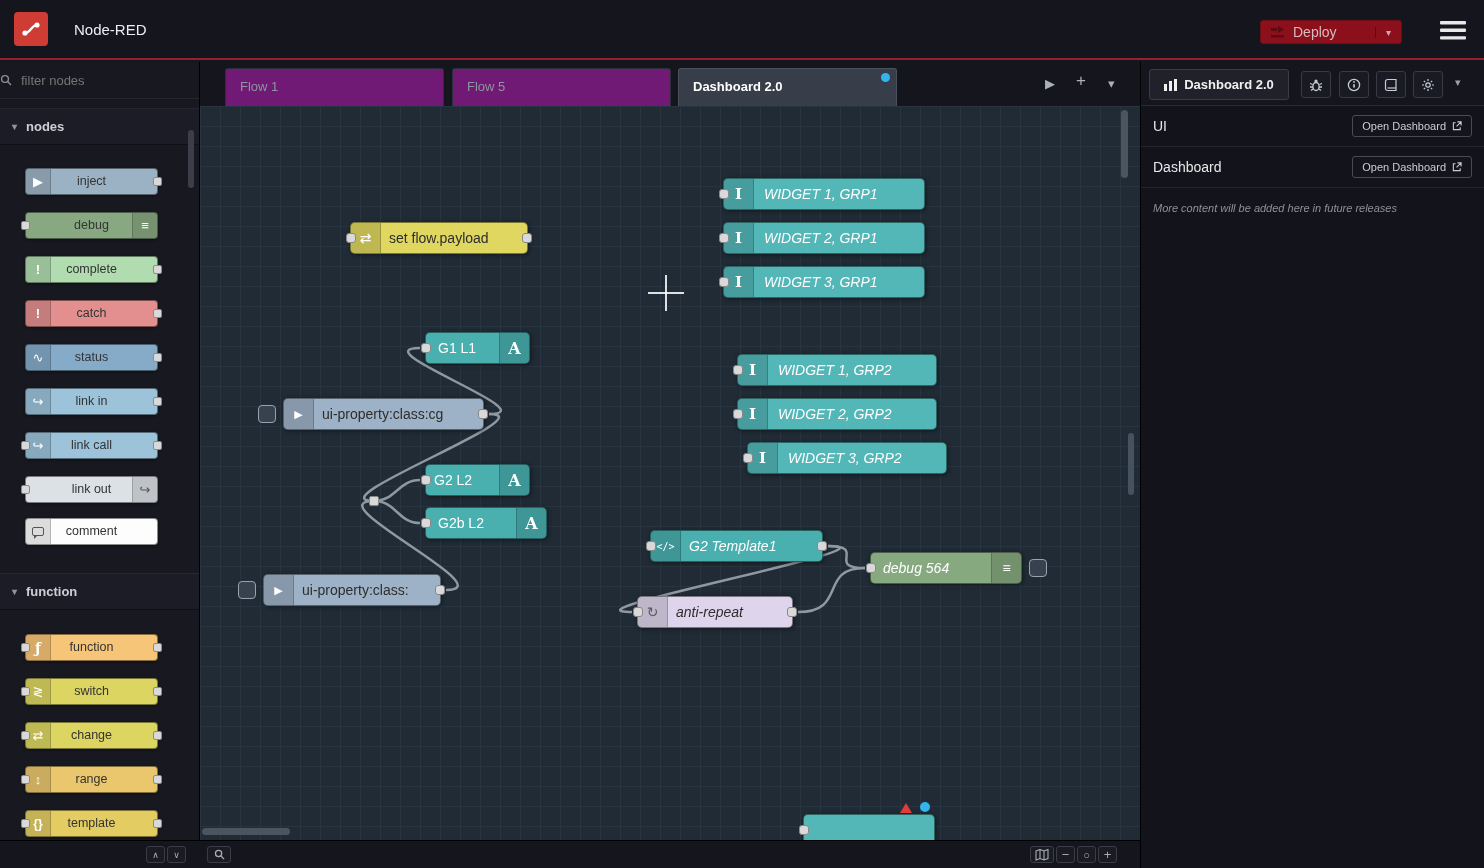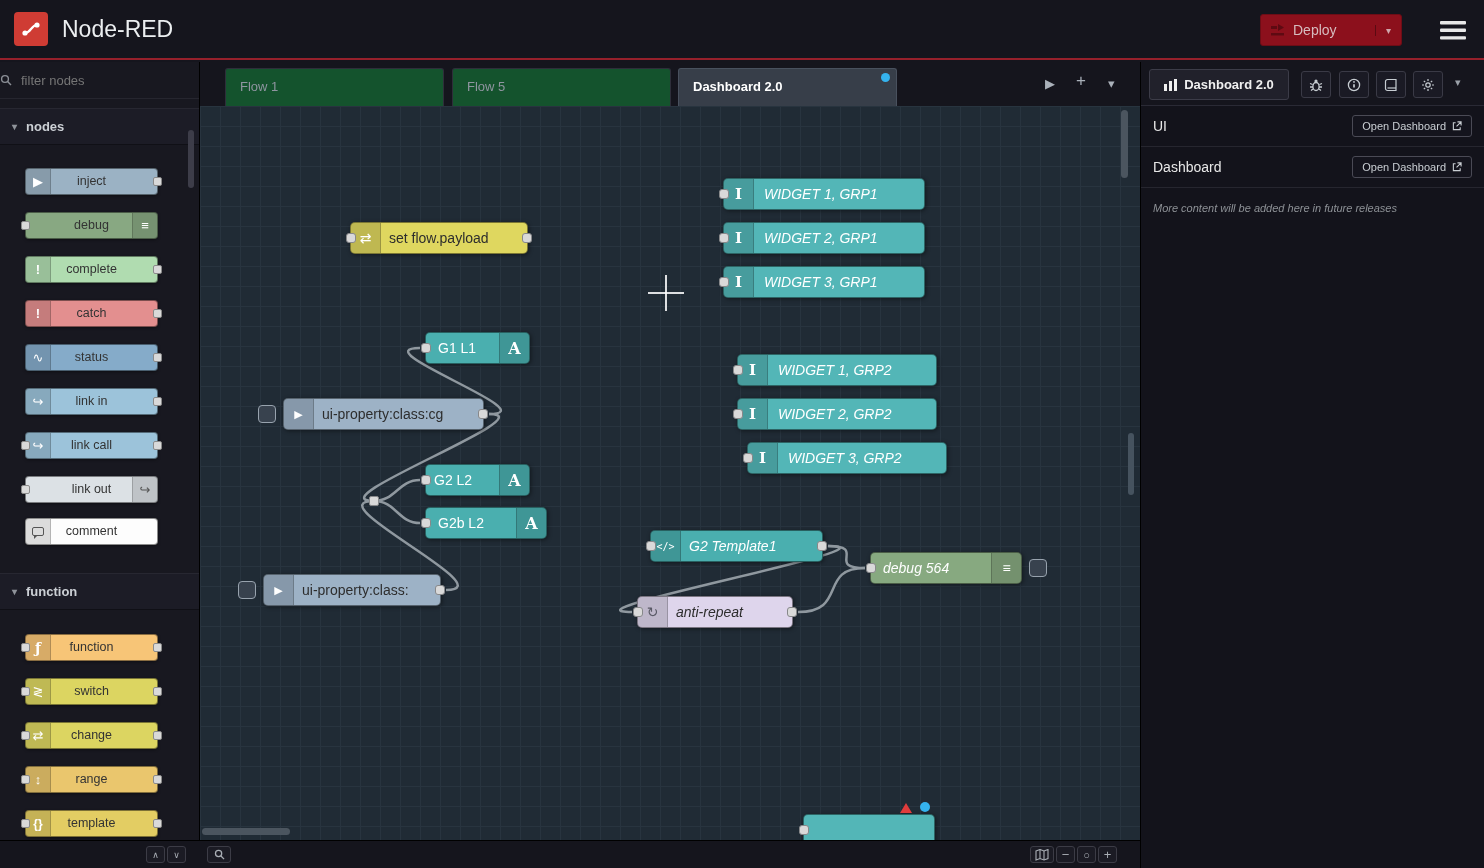--- a/index.html
+++ b/index.html
@@ -2,22 +2,22 @@
 <html><head>
 <meta charset="utf-8">
 <style>
   *{box-sizing:border-box}
   body{margin:0;background:#0d0d12}
   #app{position:relative;width:1484px;height:868px;overflow:hidden;background:#15151d;font-family:"Liberation Sans",sans-serif;color:#ddd}
 
   
   #header{position:absolute;left:0;top:0;width:100%;height:60px;background:#15151d;border-bottom:2px solid #96202b;display:flex;align-items:center}
   #logo{width:34px;height:34px;margin-left:14px;border-radius:4px;background:#cf3c34;display:flex;align-items:center;justify-content:center}
-  #apptitle{margin-left:14px;font-size:23px;color:#eceff1}
-  #deploy{position:absolute;right:82px;top:14px;height:32px;width:142px;background:#8C101C;border:1px solid #6d0d16;border-radius:3px;display:flex;align-items:center;color:#d6bcbf;cursor:pointer}
+  #apptitle{margin-left:26px;font-size:15px;color:#eceff1}
+  #deploy{position:absolute;right:82px;top:20px;height:24px;width:142px;background:#8C101C;border:1px solid #6d0d16;border-radius:3px;display:flex;align-items:center;color:#d6bcbf;cursor:pointer}
   #deploy .dlabel{flex:1;font-size:14px;padding-left:8px}
   #deploy .dcaret{width:26px;text-align:center;border-left:1px solid rgba(0,0,0,.35);font-size:10px;color:#cfa6ab}
   #hamburger{position:absolute;right:18px;top:21px;color:#e8e8e8;cursor:pointer}
 
   
   #palette{position:absolute;left:0;top:62px;width:200px;height:778px;background:#181820;border-right:1px solid #000;overflow:hidden}
   #pal-search{height:37px;border-bottom:1px solid #26262f;display:flex;align-items:center;gap:7px;color:#8b8f96}
   #pal-search input{background:transparent;border:none;outline:none;color:#aeb2b8;font-size:13px;width:150px;font-family:"Liberation Sans",sans-serif}
   .pcat{position:absolute;left:0;right:0;height:37px;background:#1c1c26;border-top:1px solid #272731;border-bottom:1px solid #101016;display:flex;align-items:center;gap:9px;padding-left:12px;font-weight:bold;font-size:13px;color:#ccd0d5}
   .caret{font-size:10px;color:#8f939a}
@@ -26,21 +26,21 @@
   .picon{position:absolute;top:0;bottom:0;width:25px;background:rgba(0,0,0,.13);display:flex;align-items:center;justify-content:center;color:#fff;font-size:13px}
   .picon.pl{left:0;border-right:1px solid rgba(0,0,0,.18);border-radius:3px 0 0 3px}
   .picon.pr{right:0;border-left:1px solid rgba(0,0,0,.18);border-radius:0 3px 3px 0}
   .pport{position:absolute;width:9px;height:9px;background:#d9d9d9;border:1px solid #8a8a8a;border-radius:2px;top:8px}
   .pport.in{left:-5px}.pport.out{right:-5px}
   .bubble{width:12px;height:9px;border:1.5px solid #555;border-radius:2px;position:relative}
   .bubble:after{content:"";position:absolute;left:1px;bottom:-4px;width:0;height:0;border-top:4px solid #555;border-right:4px solid transparent}
   #pal-scroll{position:absolute;left:188px;top:68px;width:6px;height:58px;border-radius:3px;background:#3d3d49}
   
   #tabbar{position:absolute;left:200px;top:62px;width:940px;height:44px;background:#15151d}
-  .tab{position:absolute;top:6px;height:38px;width:219px;background:#14532d;border:1px solid #2e2e3a;border-bottom:none;border-radius:3px 3px 0 0;color:#8f95a0;font-size:13px;line-height:36px;padding-left:14px;cursor:pointer}
+  .tab{position:absolute;top:6px;height:38px;width:219px;background:#701a75;border:1px solid #2e2e3a;border-bottom:none;border-radius:3px 3px 0 0;color:#8f95a0;font-size:13px;line-height:36px;padding-left:14px;cursor:pointer}
   .tab.active{background:#373e49;border-color:#49515e;color:#fff;font-weight:bold}
   .moddot{position:absolute;right:6px;top:4px;width:9px;height:9px;border-radius:50%;background:#35b3ee}
   .tb-ctl{position:absolute;top:14px;color:#aab1ba;font-size:13px;cursor:pointer;line-height:16px}
 
   
   #canvas{position:absolute;left:200px;top:106px;width:940px;height:734px;overflow:hidden;background-color:#202b35;background-image:linear-gradient(to right,#28343f 1px,transparent 1px),linear-gradient(to bottom,#28343f 1px,transparent 1px);background-size:20px 20px;cursor:crosshair}
   .cnode{position:absolute;height:32px;border-radius:5px;border:1px solid rgba(0,0,0,.45);box-shadow:1px 1px 4px rgba(0,0,0,.45);cursor:move}
   .nlabel{position:absolute;top:0;line-height:30px;font-size:14px;white-space:nowrap;color:#fff}
   .nlabel.dark{color:#2d2d2d}
   .ital{font-style:italic}

